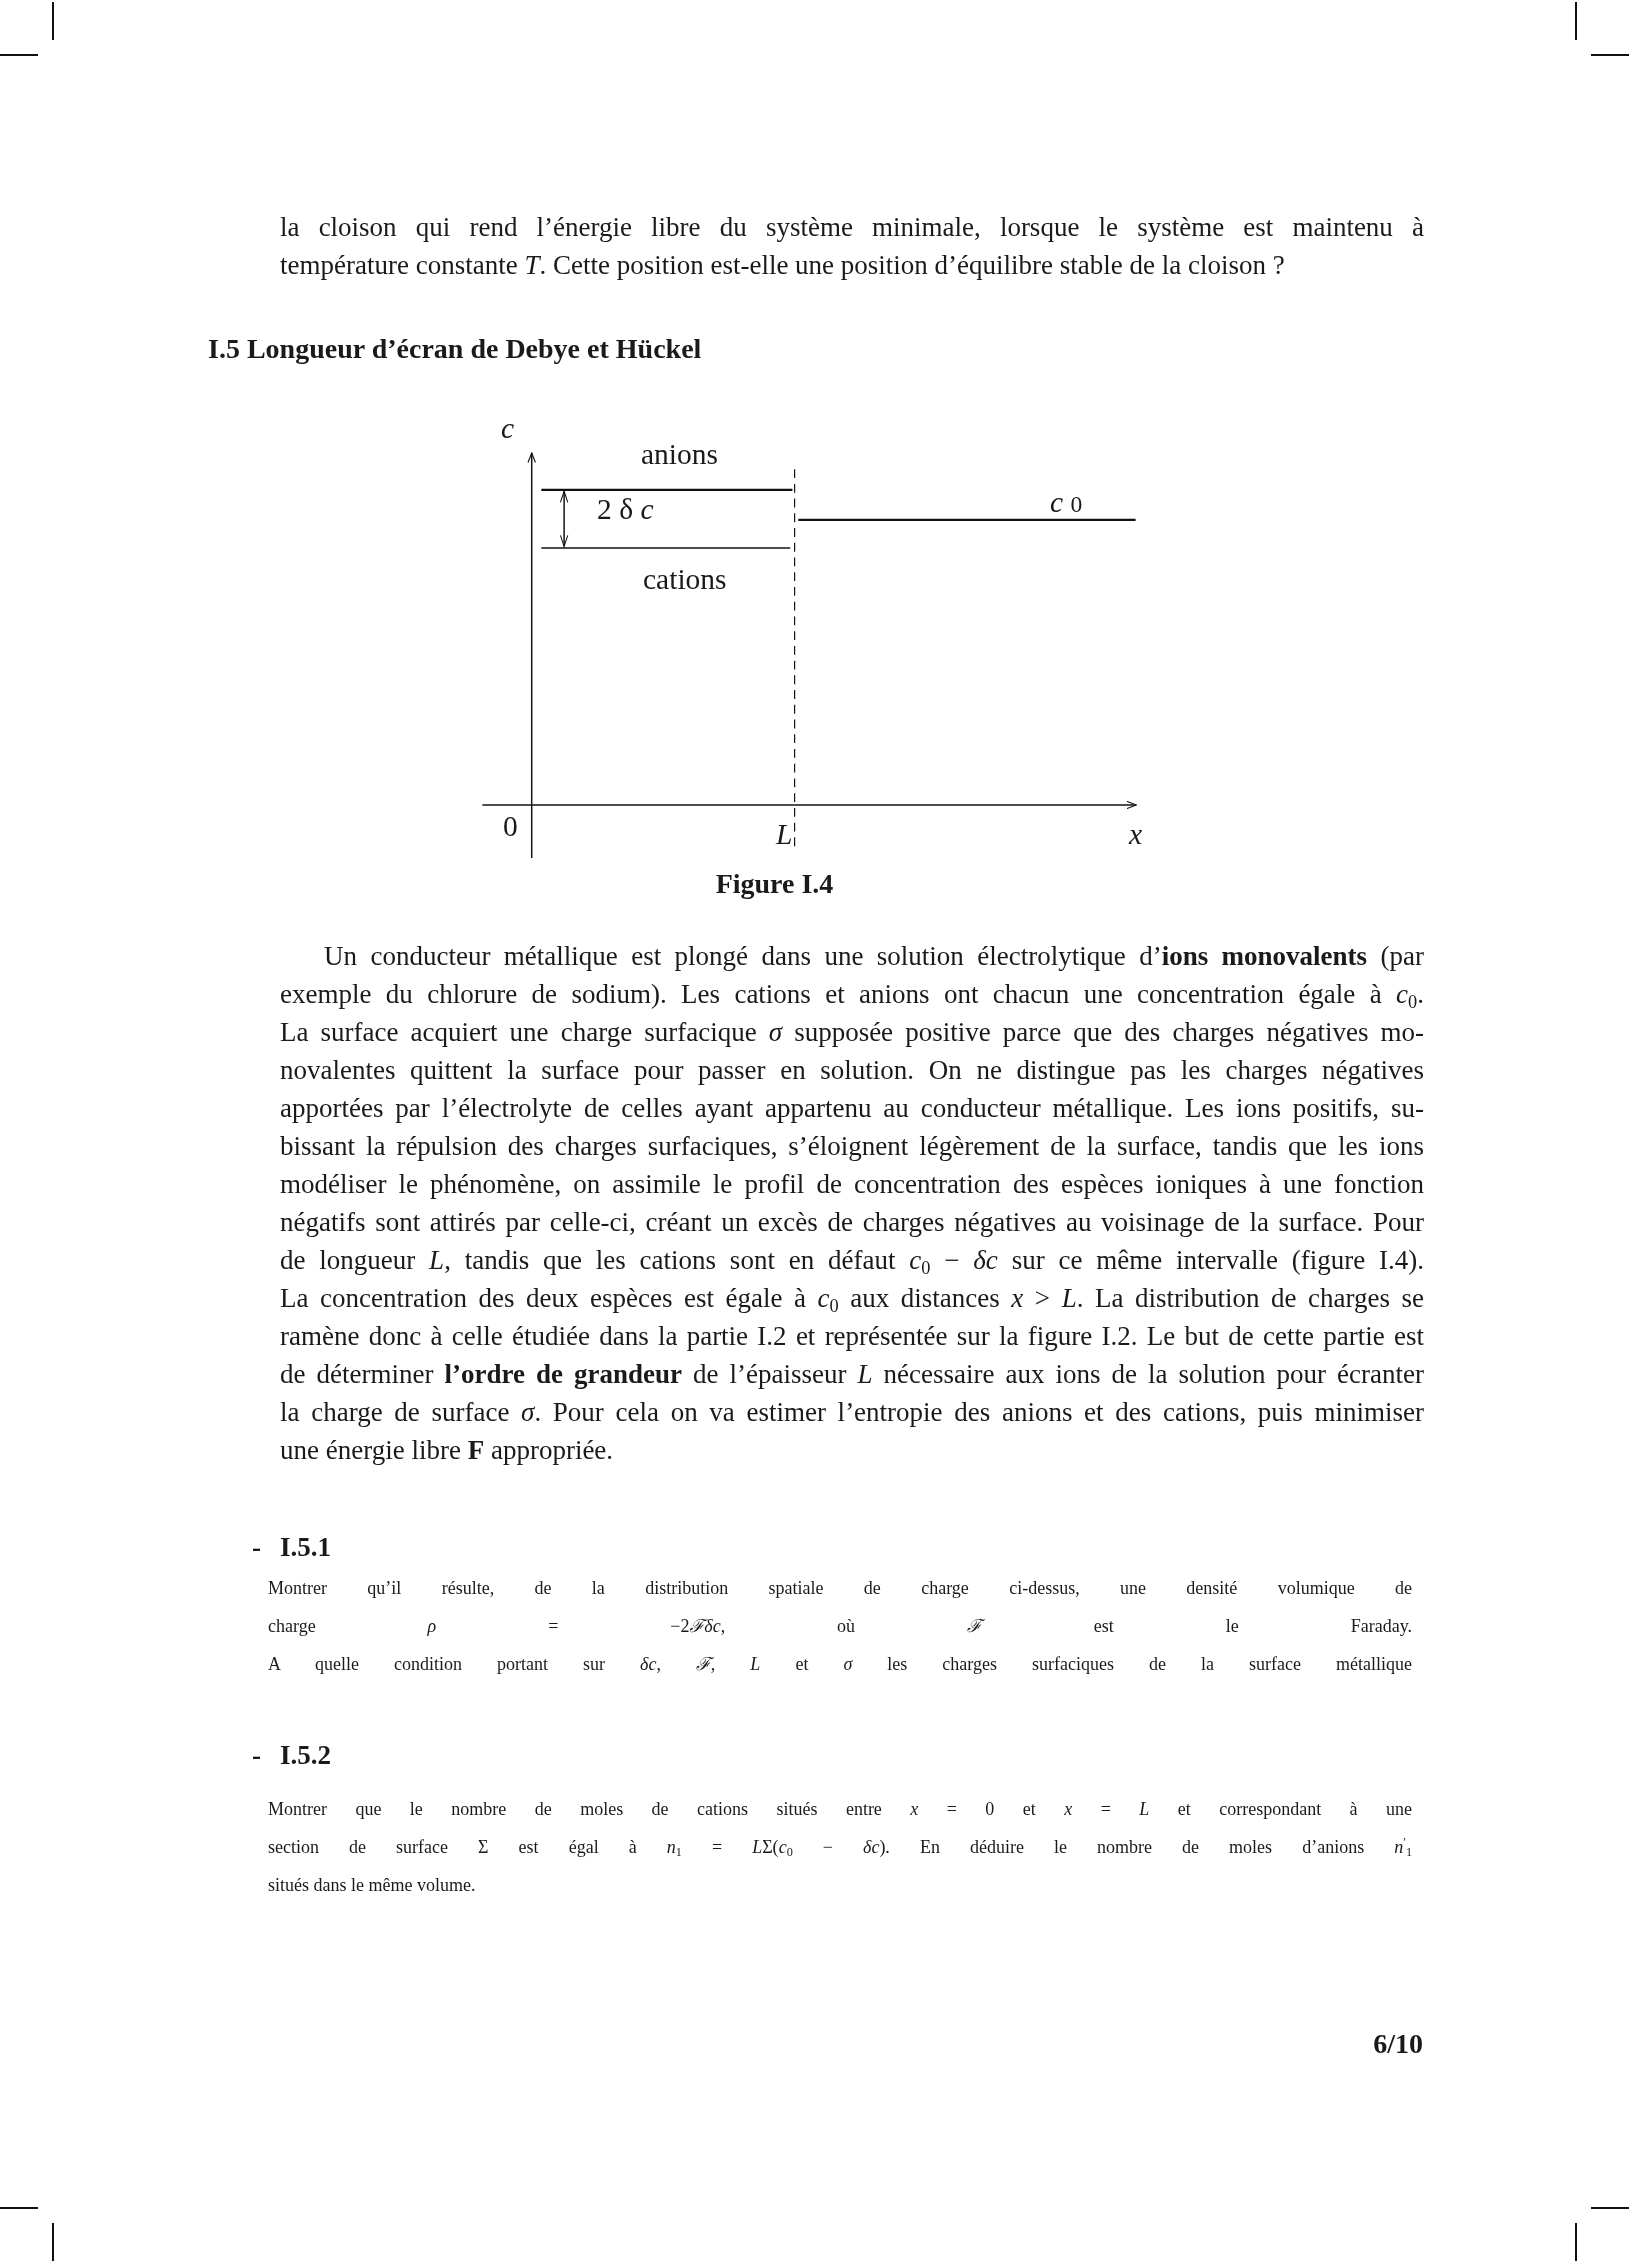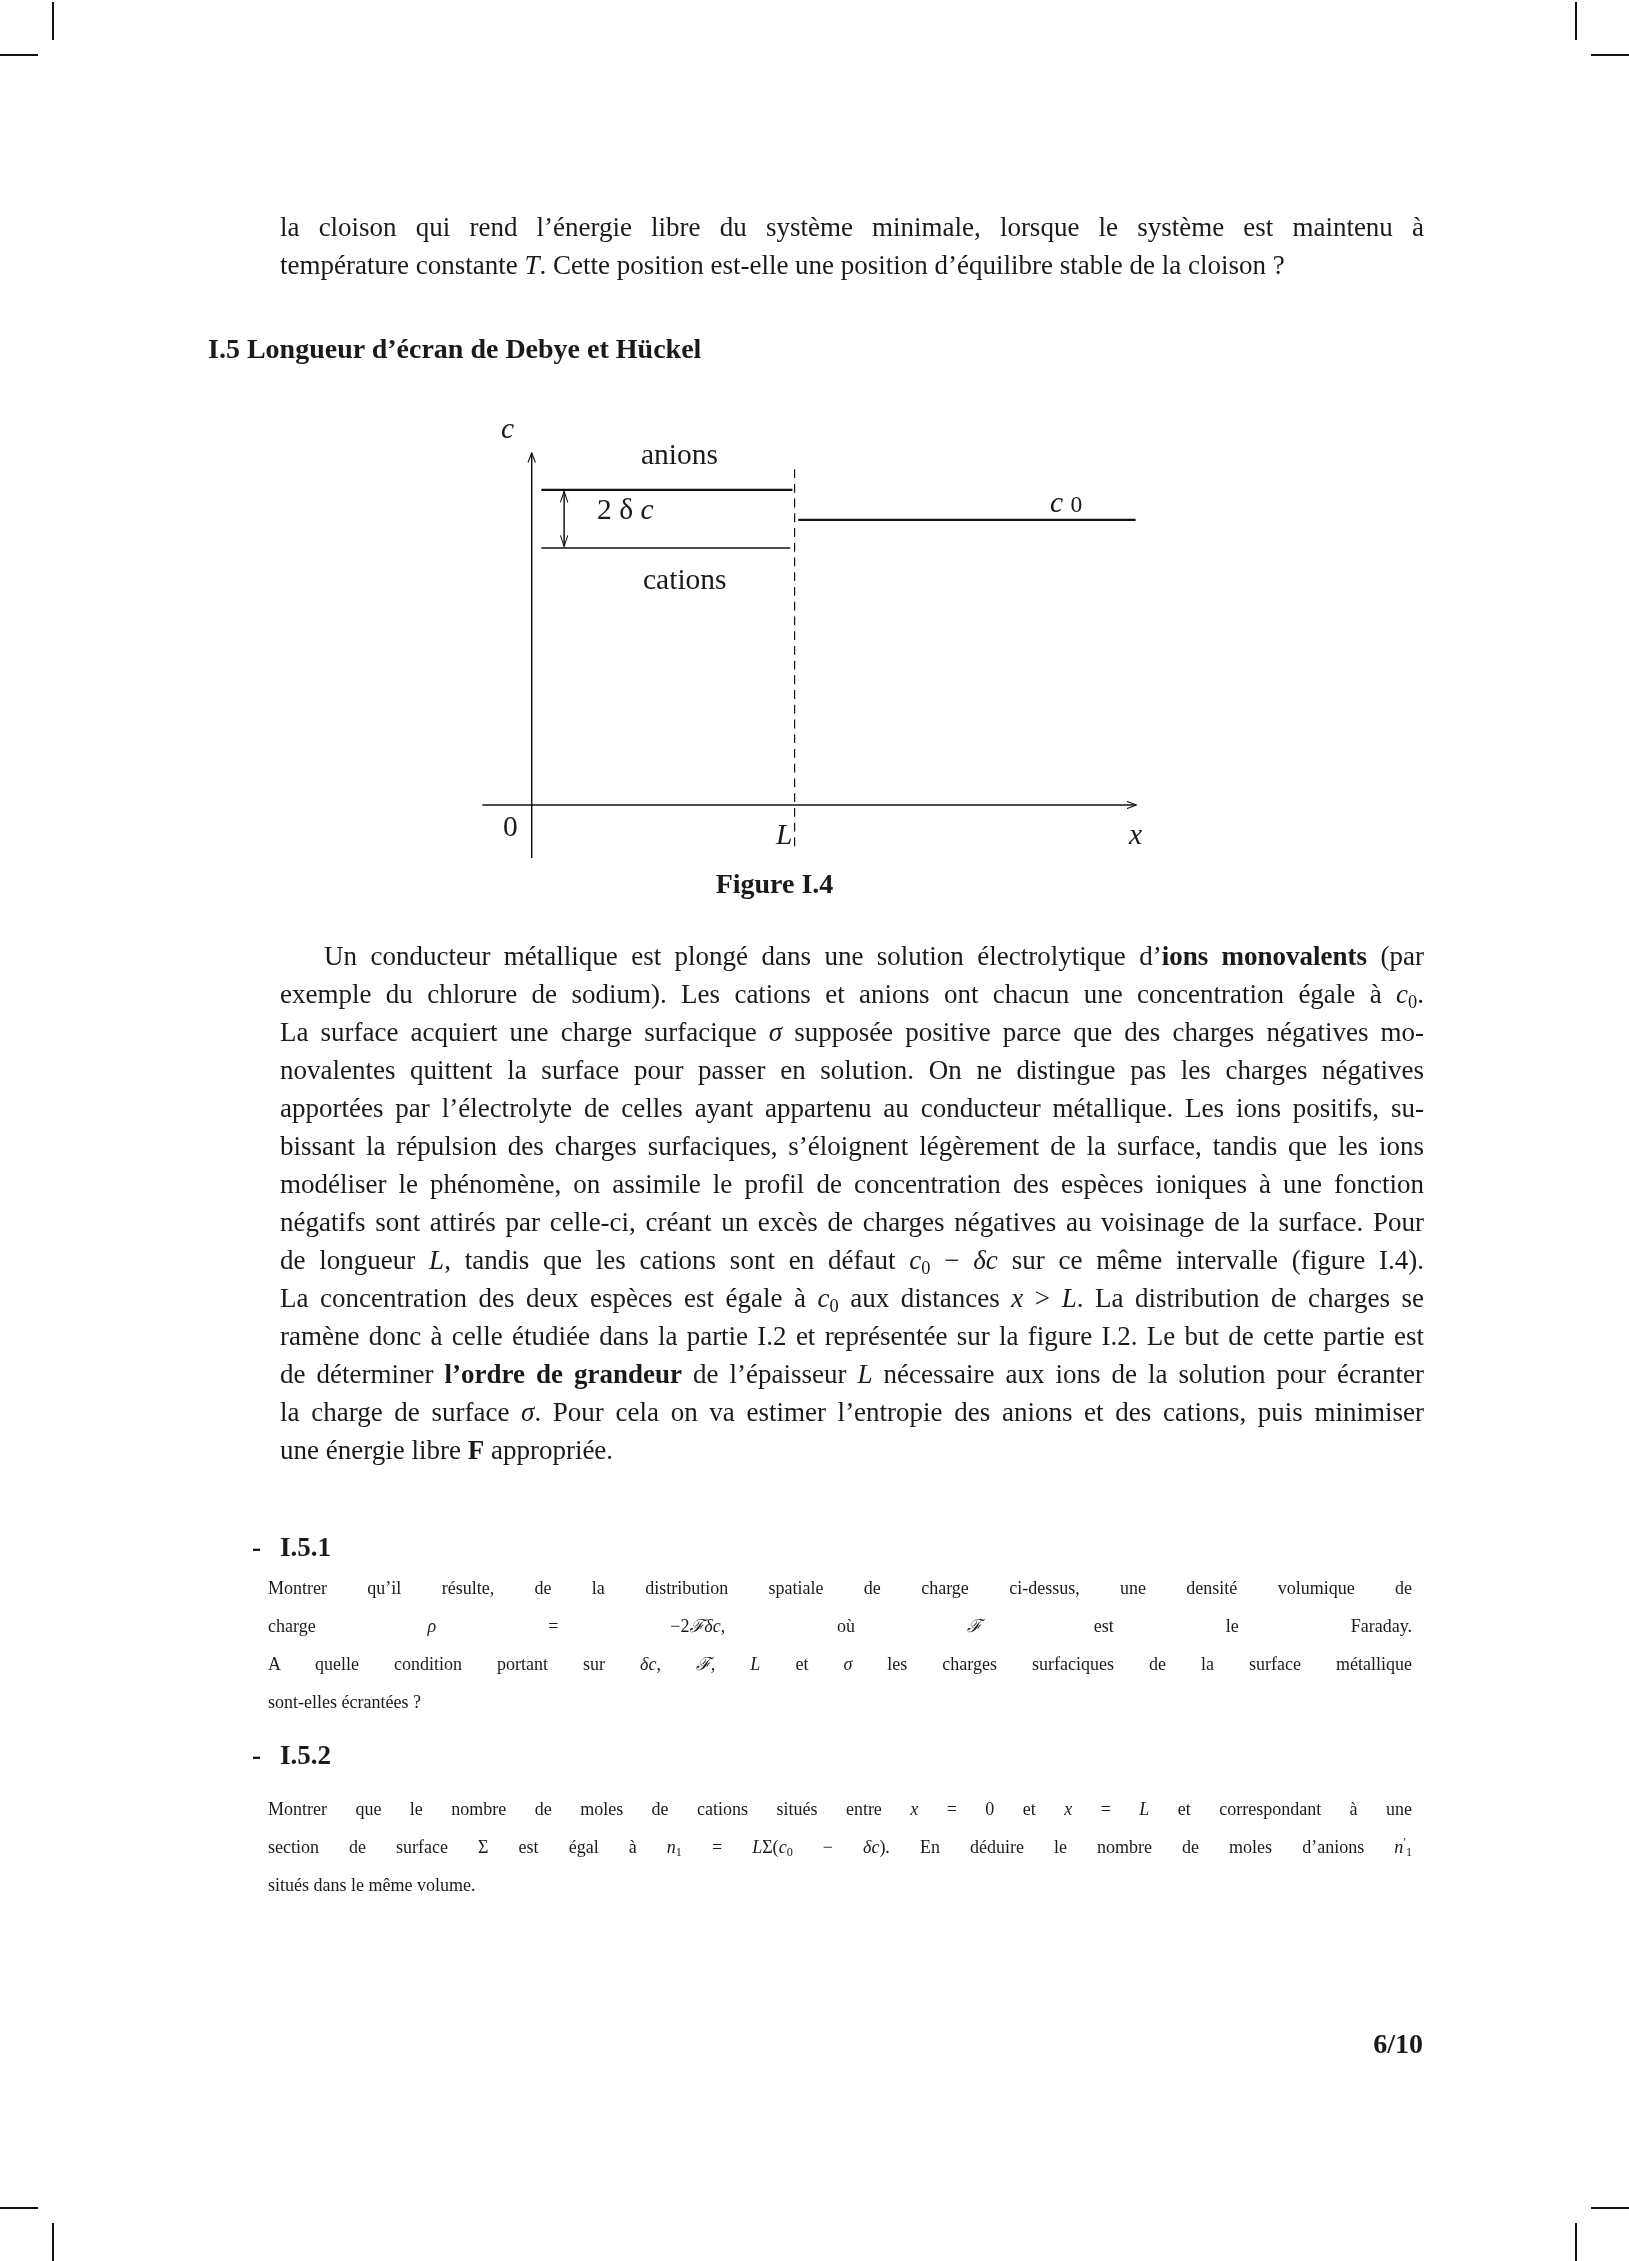--- a/index.html
+++ b/index.html
@@ -87,21 +87,20 @@
     <span class="ll">une énergie libre <span class="b">F</span> appropriée.</span>
   </div>
 
 <div class="q-head" style="top:1532px;">
   <span class="dash">-</span><span>I.5.1</span>
 </div>
 <div class="q-body" style="top:1569px;">
     <span class="jl">Montrer qu’il résulte, de la distribution spatiale de charge ci-dessus, une densité volumique de</span>
     <span class="jl">charge <span class="it">ρ</span> = −2<span class="it">ℱ</span><span class="it">δc</span>, où <span class="it">ℱ</span> est le Faraday.</span>
     <span class="jl">A quelle condition portant sur <span class="it">δc</span>, <span class="it">ℱ</span>, <span class="it">L</span> et <span class="it">σ</span> les charges surfaciques de la surface métallique</span>
-    <span class="ll">sont-elles écrantées ?</span>
   </div>
 
 <div class="q-head" style="top:1740px;">
   <span class="dash">-</span><span>I.5.2</span>
 </div>
 <div class="q-body" style="top:1790px;">
     <span class="jl">Montrer que le nombre de moles de cations situés entre <span class="it">x</span> = 0 et <span class="it">x</span> = <span class="it">L</span> et correspondant à une</span>
     <span class="jl">section de surface Σ est égal à <span class="it">n</span><sub>1</sub> = <span class="it">L</span>Σ(<span class="it">c</span><sub>0</sub> − <span class="it">δc</span>). En déduire le nombre de moles d’anions <span class="it">n</span><sup>′</sup><sub>1</sub></span>
     <span class="ll">situés dans le même volume.</span>
   </div>

